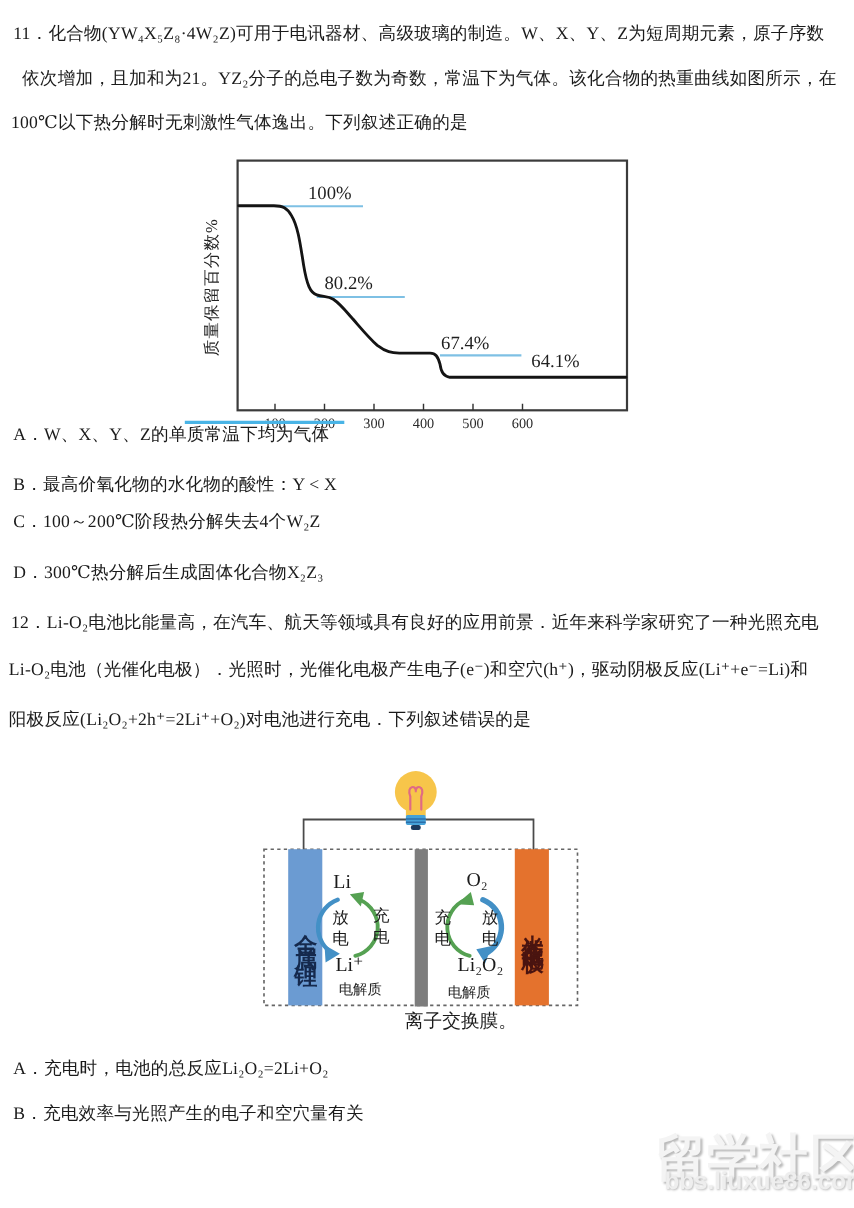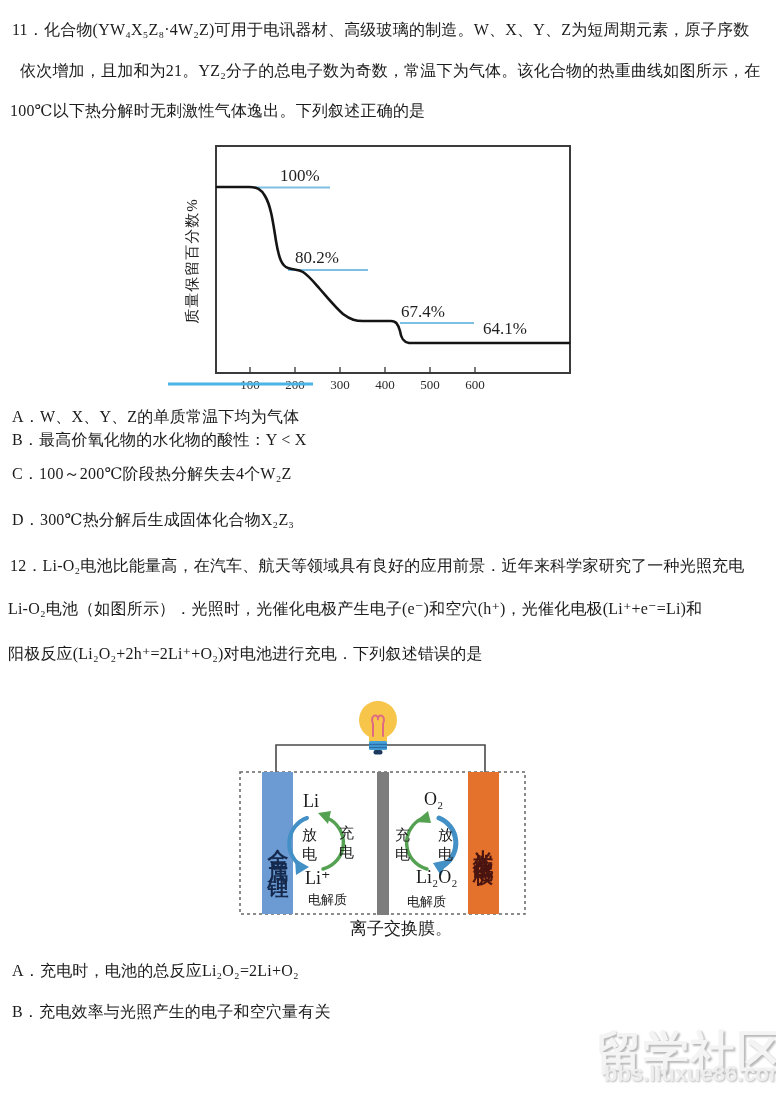--- a/index.html
+++ b/index.html
@@ -58,27 +58,27 @@
   <text x="250" y="389" text-anchor="middle" font-size="13" fill="#2a2a2a">100</text>
   <text x="295" y="389" text-anchor="middle" font-size="13" fill="#2a2a2a">200</text>
   <text x="340" y="389" text-anchor="middle" font-size="13" fill="#2a2a2a">300</text>
   <text x="385" y="389" text-anchor="middle" font-size="13" fill="#2a2a2a">400</text>
   <text x="430" y="389" text-anchor="middle" font-size="13" fill="#2a2a2a">500</text>
   <text x="475" y="389" text-anchor="middle" font-size="13" fill="#2a2a2a">600</text>
 
   <path d="M 168 384 H 313" fill="none" stroke-width="3" stroke="#49b4e6"></path>
 </svg>
 
-<div class="opt" style="left:12px;top:407px;">A．W、X、Y、Z的单质常温下均为气体</div>
+<div class="opt" style="left:12px;top:385px;">A．W、X、Y、Z的单质常温下均为气体</div>
 <div class="opt" style="left:12px;top:430px;">B．最高价氧化物的水化物的酸性：Y &lt; X</div>
 <div class="opt" style="left:12px;top:464px;">C．100～200℃阶段热分解失去4个W₂Z</div>
 <div class="opt" style="left:12px;top:510px;">D．300℃热分解后生成固体化合物X₂Z₃</div>
 
 <div class="line" style="left:10px;top:556px;">12．Li-O₂电池比能量高，在汽车、航天等领域具有良好的应用前景．近年来科学家研究了一种光照充电</div>
-<div class="line" style="left:8px;top:599px;">Li-O₂电池（如图所示）．光照时，光催化电极产生电子(e⁻)和空穴(h⁺)，光催化电极(Li⁺+e⁻=Li)和</div>
+<div class="line" style="left:8px;top:599px;">Li-O₂电池（光催化电极）．光照时，光催化电极产生电子(e⁻)和空穴(h⁺)，驱动阴极反应(Li⁺+e⁻=Li)和</div>
 <div class="line" style="left:8px;top:644px;">阳极反应(Li₂O₂+2h⁺=2Li⁺+O₂)对电池进行充电．下列叙述错误的是</div>
 
 <svg style="left:185px;top:693px;" width="420" height="250" viewBox="185 693 420 250">
 
   <polyline points="276,775 276,745 485,745 485,775" fill="none" stroke="#4a4a4a" stroke-width="1.6"></polyline>
 
   <circle cx="378" cy="720" r="19" fill="#f7c54a"></circle>
   <rect x="369" y="734" width="18" height="8" fill="#f7c54a"></rect>
   <path d="M373,736 L373,724 C369,714 379,713 378,720 C377,713 387,714 383,724 L383,736" fill="none" stroke-width="2" stroke-linecap="round" stroke="#e06a84"></path>
   <rect x="369" y="741" width="18" height="9" rx="1.5" fill="#45a1d8"></rect>
@@ -115,19 +115,19 @@
 <div class="dlabel" style="left:424px;top:789px;font-size:18px;">O₂</div>
 <div class="dlabel" style="left:416px;top:867px;font-size:18px;">Li₂O₂</div>
 
 <div class="stack2" style="left:302px;top:826px;">放电</div>
 <div class="stack2" style="left:339px;top:824px;">充电</div>
 <div class="stack2" style="left:395px;top:826px;">充电</div>
 <div class="stack2" style="left:438px;top:826px;">放电</div>
 
 <div class="dlabel small" style="left:308px;top:891px;">电解质</div>
 <div class="dlabel small" style="left:407px;top:893px;">电解质</div>
-<div class="dlabel" style="left:350px;top:917px;font-size:17px;">离子交换膜。</div>
+<div class="dlabel" style="left:368px;top:917px;font-size:17px;">离子交换膜。</div>
 
 <div class="opt" style="left:12px;top:961px;">A．充电时，电池的总反应Li₂O₂=2Li+O₂</div>
 <div class="opt" style="left:12px;top:1002px;">B．充电效率与光照产生的电子和空穴量有关</div>
 
 <div class="wm-title">留学社区</div>
 <div class="wm-url">bbs.liuxue86.com</div>
 
 </body></html>

